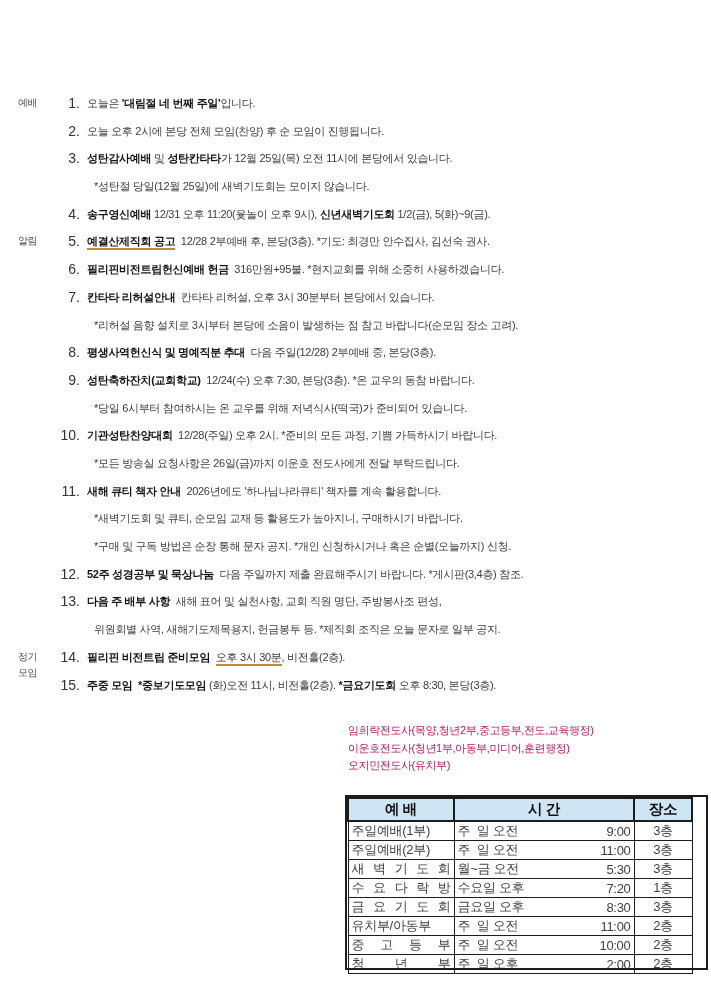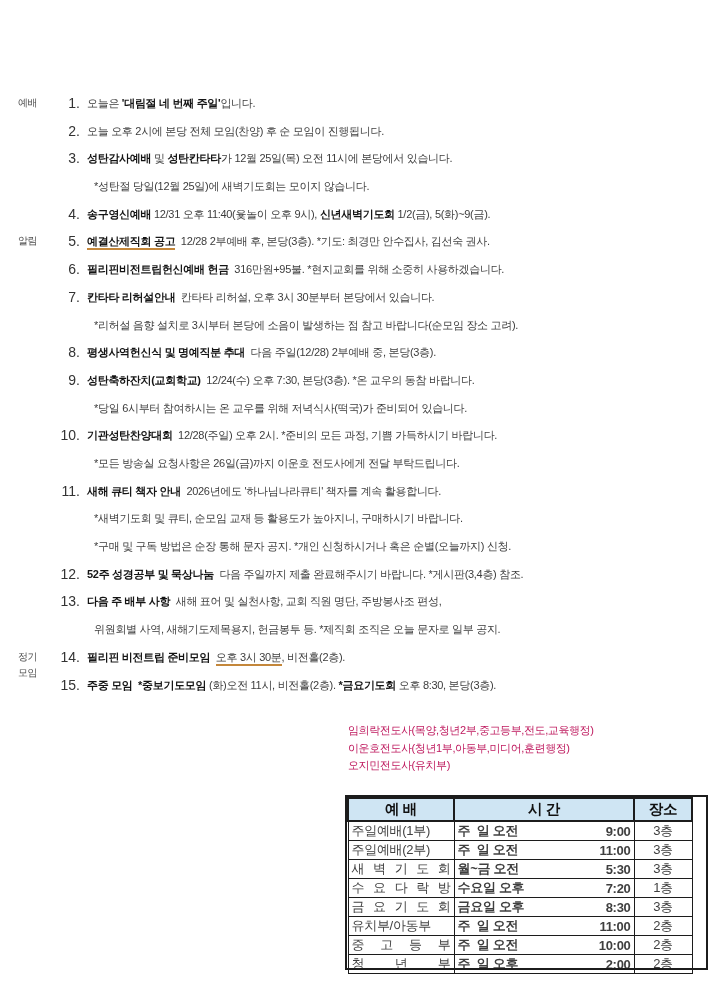--- a/index.html
+++ b/index.html
@@ -75,21 +75,21 @@
     height:21px;
     border-width:2px;
     text-align:center;
   }
   .sched td{height:17.2px;}
   .sched .col-name{width:106px;}
   .sched .col-time{width:180px;}
   .sched .col-place{width:58px;}
   td.name{text-align:justify;text-align-last:justify;}
   td.place{text-align:center;}
-  td.time .tcell{display:flex;justify-content:space-between;align-items:center;font-weight:bold;}
+  td.time .tcell{display:flex;justify-content:space-between;align-items:center;}
   td.time .day{white-space:pre;}
   td.time .clock{text-align:right;}
   .sched tr{page-break-inside:avoid;}
   .outer-border{ 
     position:absolute;left:345px;top:795px;width:359px;height:171px;
     border:2px solid #1c1c1c;pointer-events:none;
   }
 </style>
 </head>
 <body>
@@ -113,21 +113,21 @@
       <div class="notice">
         <div class="num">3.</div>
         <div class="nbody">
           <div class="line"><span class="seg b">성탄감사예배</span><span class="seg"> 및 </span><span class="seg b">성탄칸타타</span><span class="seg">가 12월 25일(목) 오전 11시에 본당에서 있습니다.</span></div>
           <div class="line sub"><span class="seg">*성탄절 당일(12월 25일)에 새벽기도회는 모이지 않습니다.</span></div>
         </div>
       </div>
       <div class="notice">
         <div class="num">4.</div>
         <div class="nbody">
-          <div class="line"><span class="seg b">송구영신예배</span><span class="seg"> 12/31 오후 11:40(윷놀이 오후 9시), </span><span class="seg b">신년새벽기도회</span><span class="seg"> 1/2(금), 5(화)~9(금).</span></div>
+          <div class="line"><span class="seg b">송구영신예배</span><span class="seg"> 12/31 오후 11:20(윷놀이 오후 9시), </span><span class="seg b">신년새벽기도회</span><span class="seg"> 1/2(금), 5(화)~9(금).</span></div>
         </div>
       </div>
       <div class="notice">
         <div class="sec-label">알림</div>
         <div class="num">5.</div>
         <div class="nbody">
           <div class="line"><span class="seg b u">예결산제직회 공고</span><span class="seg">  12/28 2부예배 후, 본당(3층). *기도: 최경만 안수집사, 김선숙 권사.</span></div>
         </div>
       </div>
       <div class="notice">

